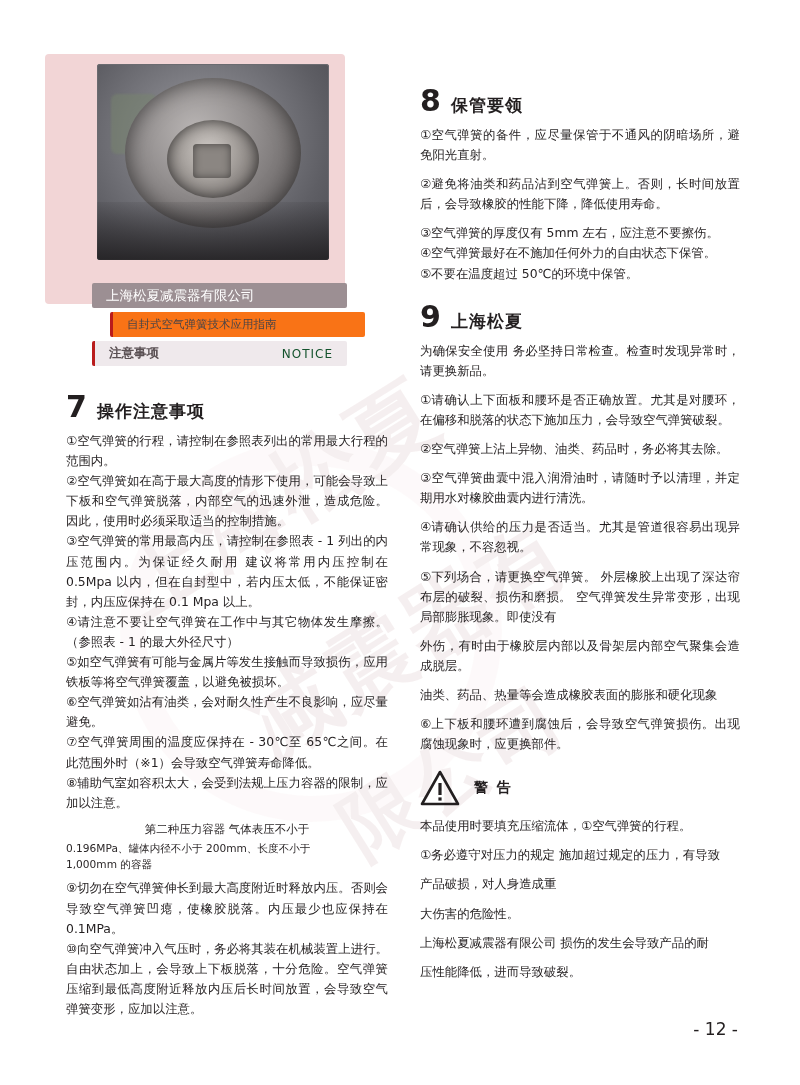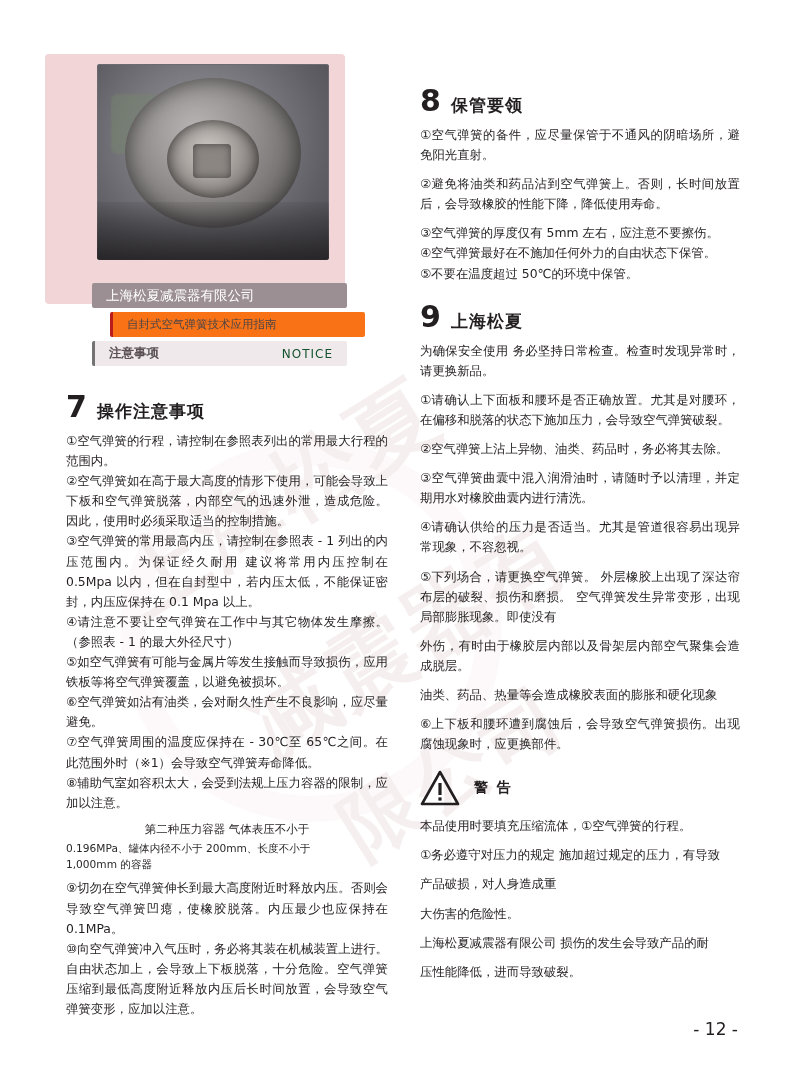--- a/index.html
+++ b/index.html
@@ -150,21 +150,21 @@
     width: 255px;
     margin-left: 18px;
     border-left: 3px solid #b91c1c;
   }
   .bar3 {
     background: #efe9ec;
     color: #5a5053;
     font-size: 12.5px;
     width: 255px;
     margin-left: 0;
-    border-left: 3px solid #737373;
+    border-left: 3px solid #b91c1c;
     justify-content: space-between;
     padding-right: 14px;
     font-weight: bold;
   }
   .notice-en {
     font-size: 12px;
     letter-spacing: 1px;
     color: #14532d;
     font-weight: normal;
   }

